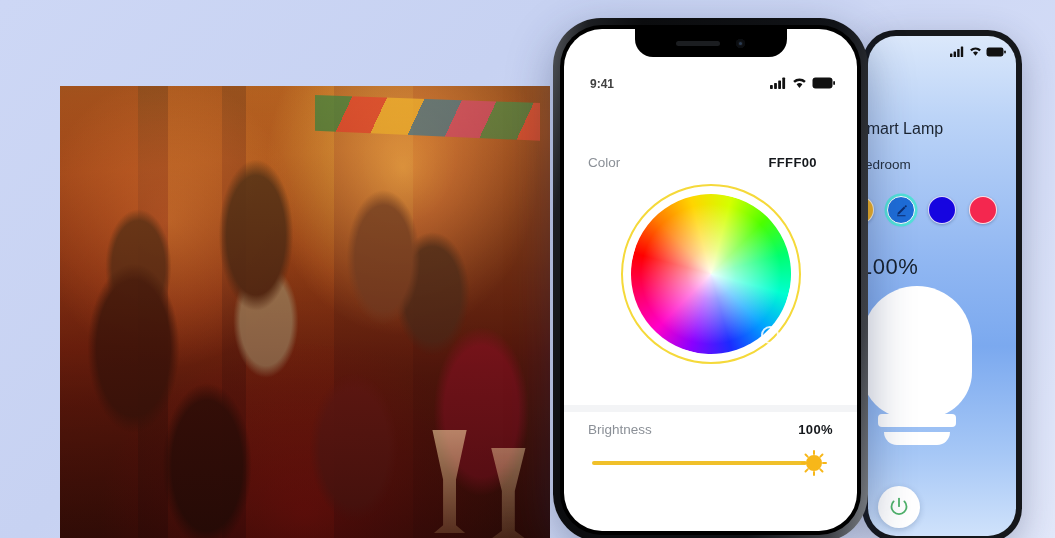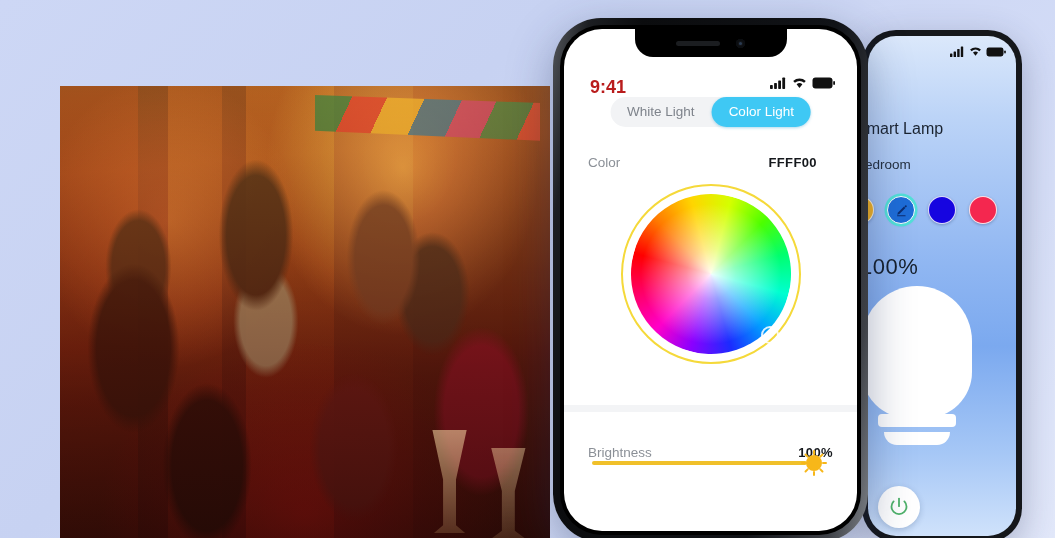--- a/index.html
+++ b/index.html
@@ -110,21 +110,21 @@
     background:#fff;overflow:hidden;
   }
   .notch{
     position:absolute;left:50%;transform:translateX(-50%);top:0;width:152px;height:28px;
     background:#000;border-radius:0 0 18px 18px;display:flex;align-items:center;justify-content:center;gap:16px;z-index:6;
   }
   .speaker{width:44px;height:5px;border-radius:3px;background:#1b1d20;}
   .cam{width:9px;height:9px;border-radius:50%;background:#14161a;box-shadow:inset 0 0 0 2px #0b0d10;}
   .cam::after{content:"";display:block;width:3px;height:3px;border-radius:50%;background:#2a3b52;margin:3px 0 0 3px;}
 
-  .fs-time{position:absolute;left:26px;top:48px;font-size:18px;font-weight:bold;color:#b91c1c;}
+  .fs-time{position:absolute;left:26px;top:48px;font-size:12px;font-weight:bold;color:#404040;}
   .fs-status{position:absolute;right:22px;top:48px;display:flex;align-items:center;gap:5px;}
 
   .seg{
     position:absolute;left:50%;transform:translateX(-50%);top:68px;
     background:#f2f3f5;border-radius:18px;padding:0;display:flex;align-items:center;height:30px;
   }
   .seg-item{
     height:30px;line-height:30px;padding:0 17px;border-radius:18px;font-size:13.5px;white-space:nowrap;
   }
   .seg-item.off{color:#7e838b;}
@@ -146,21 +146,21 @@
         #4cff00 120deg,#00ff6e 150deg,#00ffd0 180deg,#00a2ff 210deg,
         #1b2bff 240deg,#8a00ff 270deg,#ff00c8 300deg,#ff0066 330deg,#ff0000 360deg);
     transform:rotate(195deg);
   }
   .wheel-knob{position:absolute;right:22px;bottom:20px;width:18px;height:18px;border-radius:50%;
     border:2px solid rgba(255,255,255,.85);box-sizing:border-box;}
 
   .divider{position:absolute;left:0;right:0;top:376px;height:7px;background:#f3f4f6;}
 
   .row-bright{position:absolute;left:0;right:0;top:393px;display:flex;justify-content:space-between;
-    padding:0 24px;box-sizing:border-box;align-items:center;margin-top:23px;}
+    padding:0 24px;box-sizing:border-box;align-items:center;}
 
   .slider{position:absolute;left:28px;right:28px;top:432px;height:4px;}
   .track{position:absolute;left:0;right:22px;top:0;height:3.5px;border-radius:2px;background:#f0c02a;}
   .sun{position:absolute;right:2px;top:-11px;width:26px;height:26px;}
   .sun .core{position:absolute;left:5px;top:5px;width:16px;height:16px;border-radius:50%;background:#f7b719;}
   .ray{position:absolute;left:12px;top:0;width:2px;height:4.5px;border-radius:1px;background:#f7b719;
        transform-origin:1px 13px;}
 
   svg{display:block;}
 </style>
@@ -253,24 +253,20 @@
           <svg width="15" height="12" viewBox="0 0 15 12">
             <path d="M7.5 10.9 L10.4 7.2 A4.6 4.6 0 0 0 4.6 7.2 Z" fill="#111"></path>
             <path d="M1.2 3.9 A9.2 9.2 0 0 1 13.8 3.9 L12.1 5.8 A6.9 6.9 0 0 0 2.9 5.8 Z" fill="#111"></path>
           </svg>
           <svg width="23" height="12" viewBox="0 0 23 12">
             <rect x="0.5" y="0.5" width="20" height="11" rx="3" fill="#111"></rect>
             <rect x="21.2" y="4" width="1.8" height="4" rx=".9" fill="#111"></rect>
           </svg>
         </div>
 
-        <div class="seg">
-          <div class="seg-item off">White Light</div>
-          <div class="seg-item on">Color Light</div>
-        </div>
 
         <div class="row-color">
           <span class="lbl">Color</span>
           <span class="val">FFFF00</span>
         </div>
 
         <div class="wheel-wrap">
           <div class="wheel"></div>
           <div class="wheel-ring"></div>
           <div class="wheel-knob"></div>

